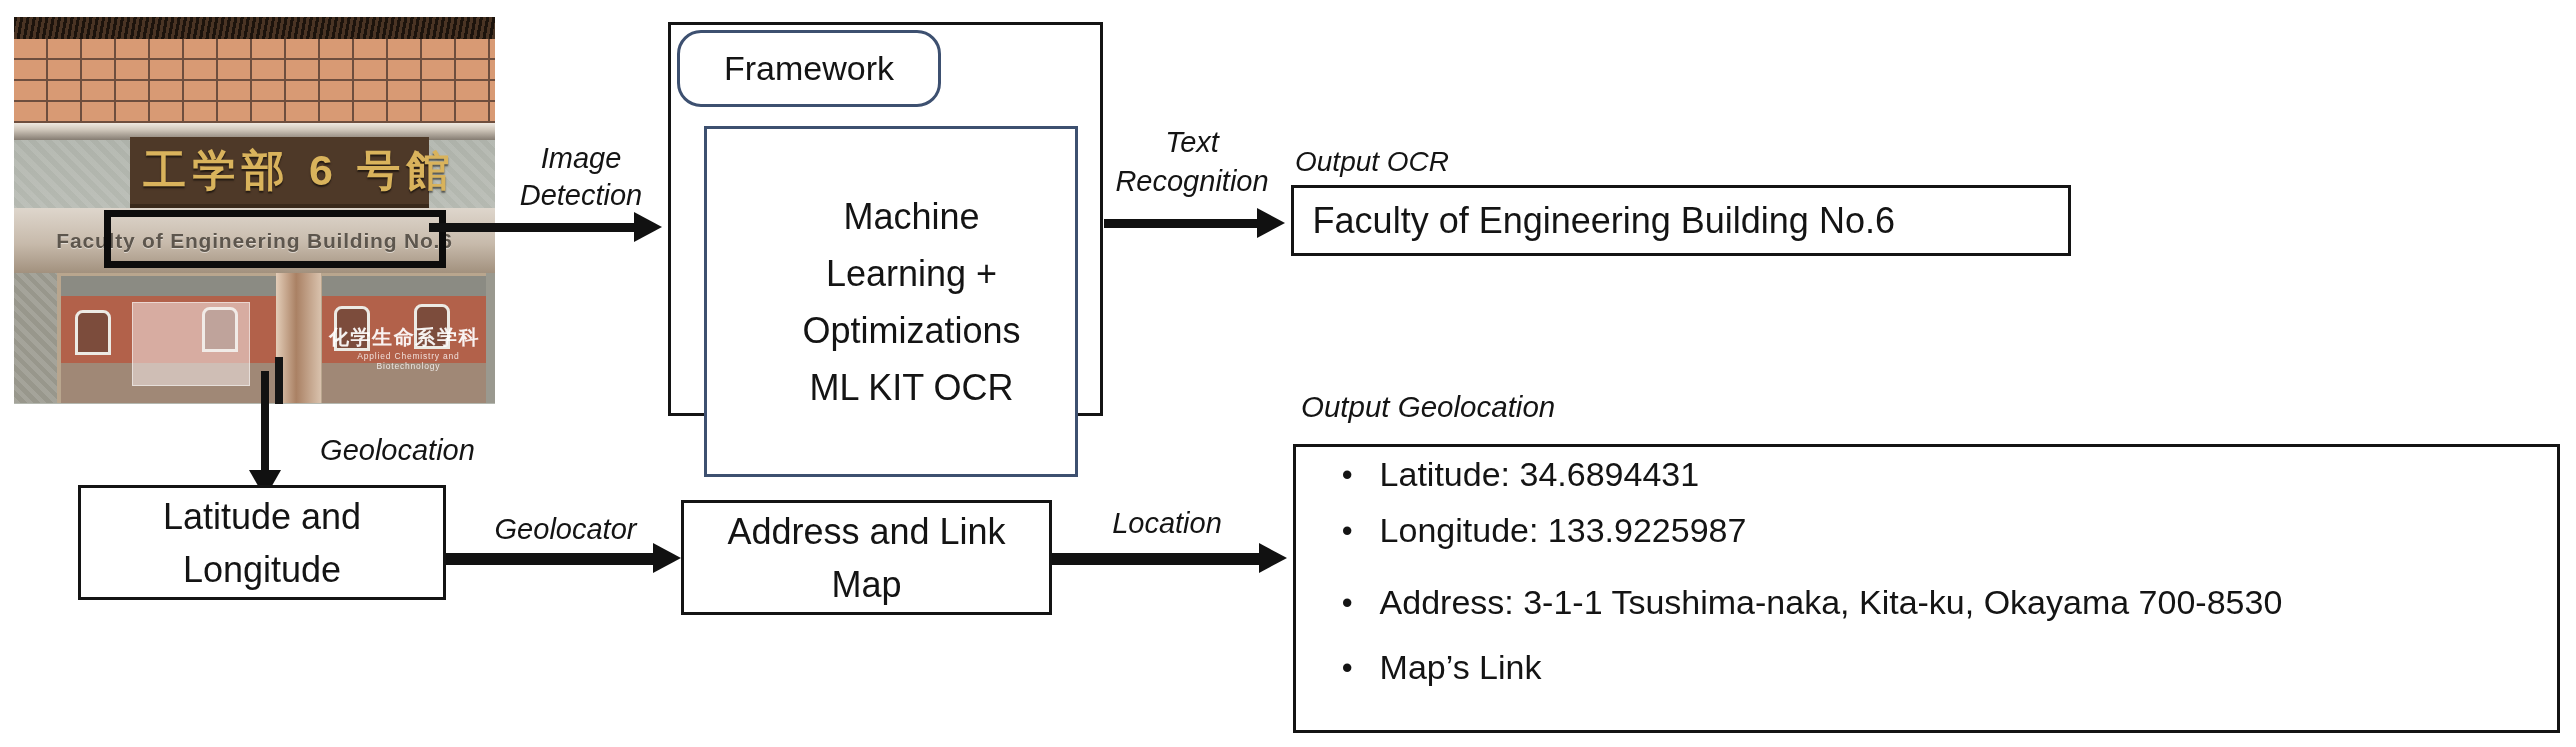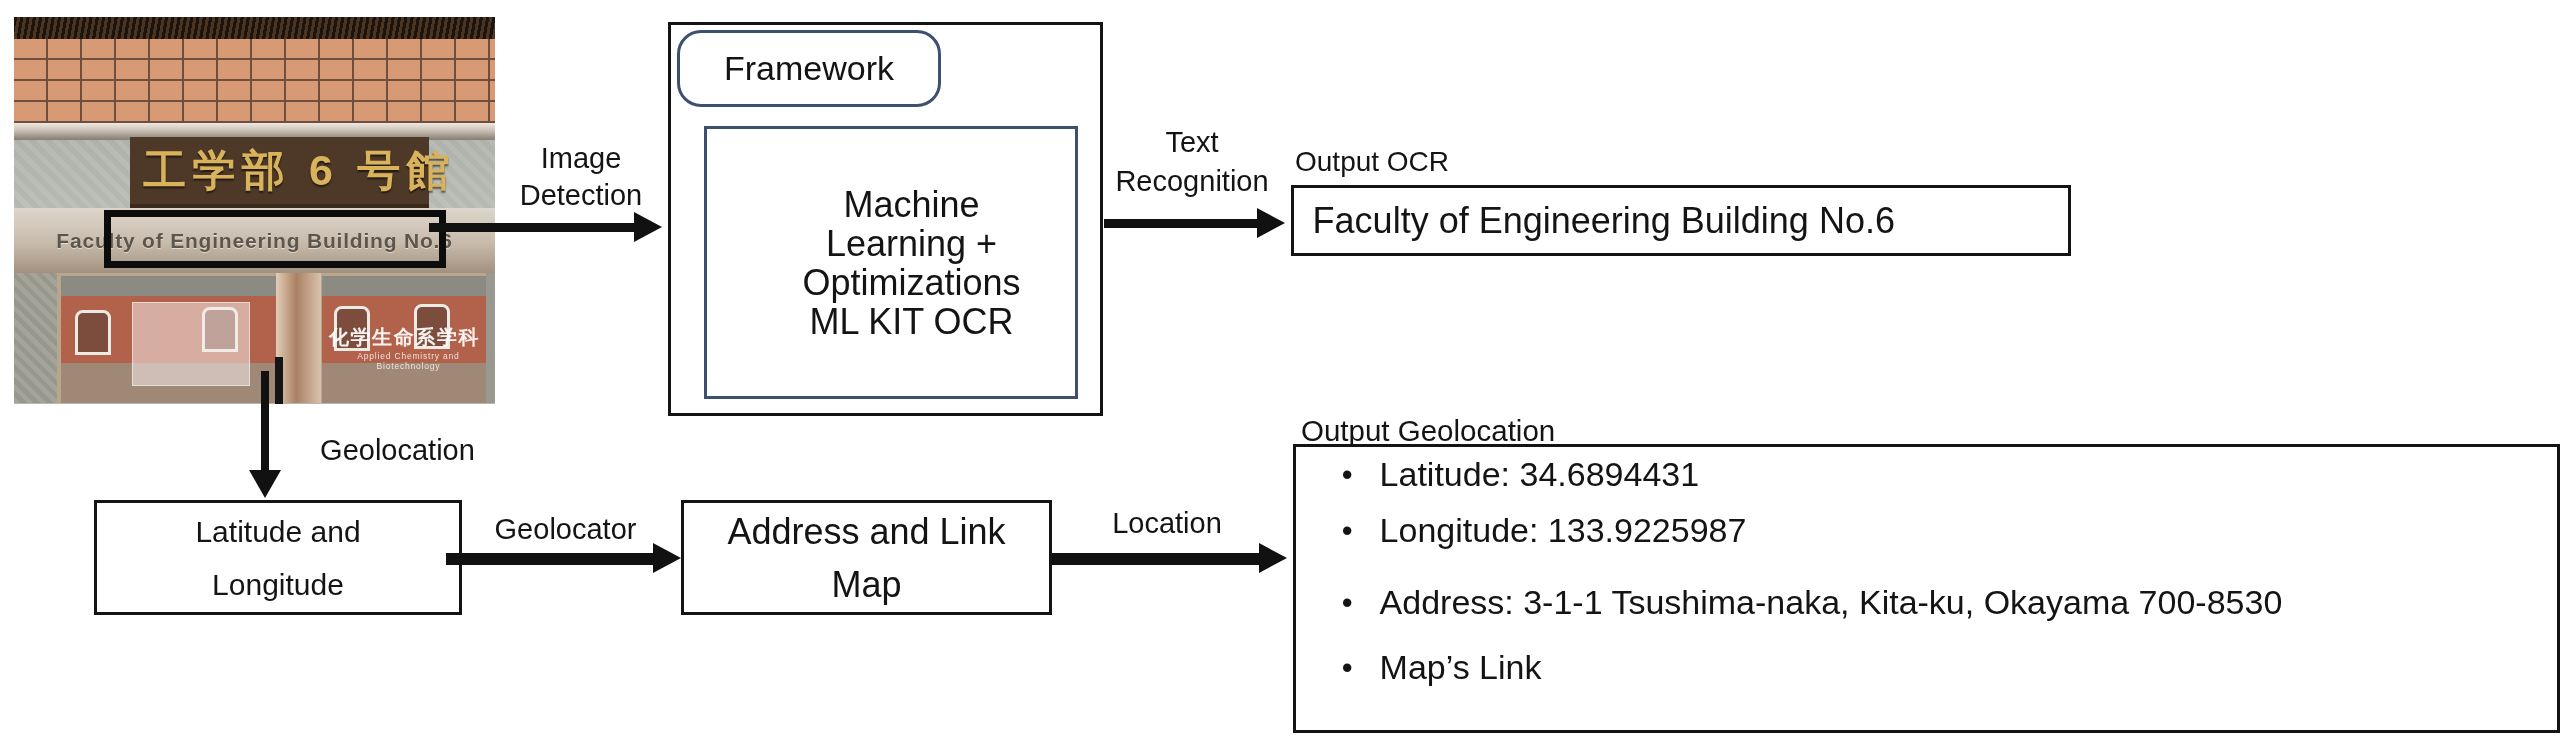--- a/index.html
+++ b/index.html
@@ -52,39 +52,39 @@
     font-size:8.5px; letter-spacing:0.8px;}
   .ph-doorgap{left:261px; top:340px; width:7.8px; height:47px; background:#151515;}
 
   
   .box{background:#ffffff; display:flex; align-items:center; justify-content:center; text-align:center;}
   .b-black{border:3.1px solid #141414;}
   .b-black5{border:3.9px solid #141414;}
   .b-navy{border:3.1px solid #3D5070;}
   .fw-outer{left:668px; top:22px; width:435px; height:394px; border:3.1px solid #141414; background:#ffffff;}
   .fw-title{left:677px; top:29.5px; width:264px; height:77px; font-size:34px;border-radius:24px;}
-  .ml-box{left:704px; top:126px; width:374px; height:273px; font-size:36px; line-height:39px;padding-left:41px;}
+  .ml-box{left:704px; top:126px; width:374px; height:351px; font-size:36px; line-height:57px;padding-left:41px;}
   .ocr-box{left:1291px; top:185px; width:780px; height:71px; font-size:36px; justify-content:flex-start; padding-left:18.6px; text-align:left; white-space:nowrap;}
-  .latlong-box{left:78px; top:500px; width:368px; height:115px; font-size:30px; line-height:53px;margin-left:16px;}
+  .latlong-box{left:78px; top:485px; width:368px; height:115px; font-size:36px; line-height:53px;}
   .addr-box{left:681px; top:500px; width:371px; height:115px; font-size:36px; line-height:53px;}
   .geo-box{left:1293px; top:444px; width:1267px; height:289px; background:#ffffff;}
   .geo-list{position:absolute; left:0; top:0; right:0; margin:0; padding:6.2px 0 0 18.6px; list-style:none;}
   .geo-item{display:flex; font-size:34px; line-height:43px; white-space:nowrap;}
   .geo-item .bullet{width:65px; flex:0 0 65px; text-align:center; font-size:31px;}
   .gi-2{margin-top:13.2px;} .gi-3{margin-top:29px;} .gi-4{margin-top:22px;}
 
   
-  .lbl{font-size:29px; line-height:37px; text-align:center;}
+  .lbl{font-size:29px; line-height:37px; text-align:center;font-style:italic;}
   .img-det{left:480px; top:140px; width:202px;}
   .txt-rec{left:1101px; top:123px; width:182px; line-height:39px;}
   .out-ocr{left:1295px; top:143px; width:311px; text-align:left; font-size:28px;}
   .geoloc{left:281px; top:432px; width:233px; text-align:center;}
   .geolocator{left:488px; top:511px; width:155px;}
   .location{left:1093px; top:505px; width:148px;}
-  .out-geo{left:1301px; top:388px; width:388px; text-align:left; font-size:29.5px;margin-top:24px;}
+  .out-geo{left:1301px; top:388px; width:388px; text-align:left; font-size:29.5px;}
 
   
   .a-line{background:#111111;}
   .head-r{width:0; height:0; border-top:15.5px solid transparent; border-bottom:15.5px solid transparent; border-left:28px solid #111111;}
   .head-d{width:0; height:0; border-left:16.3px solid transparent; border-right:16.3px solid transparent; border-top:28px solid #111111;}
   .a1l{left:429px; top:223px; width:207px; height:9.3px;}
   .a1h{left:634px; top:212px;}
   .a2l{left:1104px; top:219px; width:155px; height:9.3px;}
   .a2h{left:1257px; top:208px;}
   .a3l{left:446px; top:553px; width:210px; height:11.6px;}

